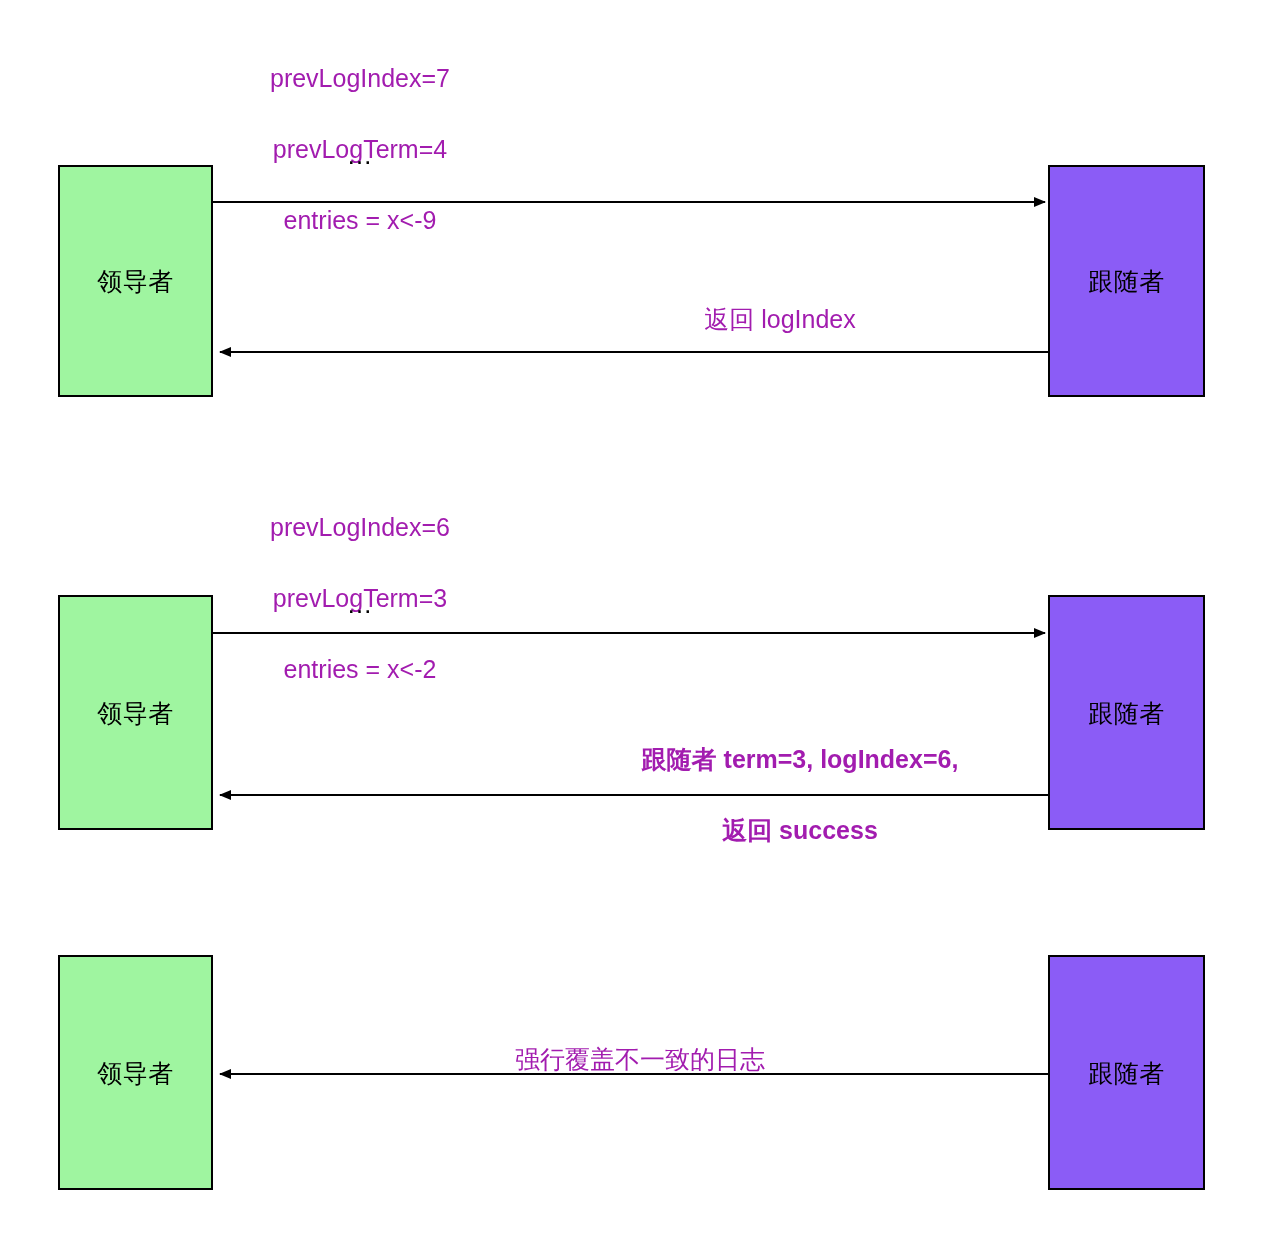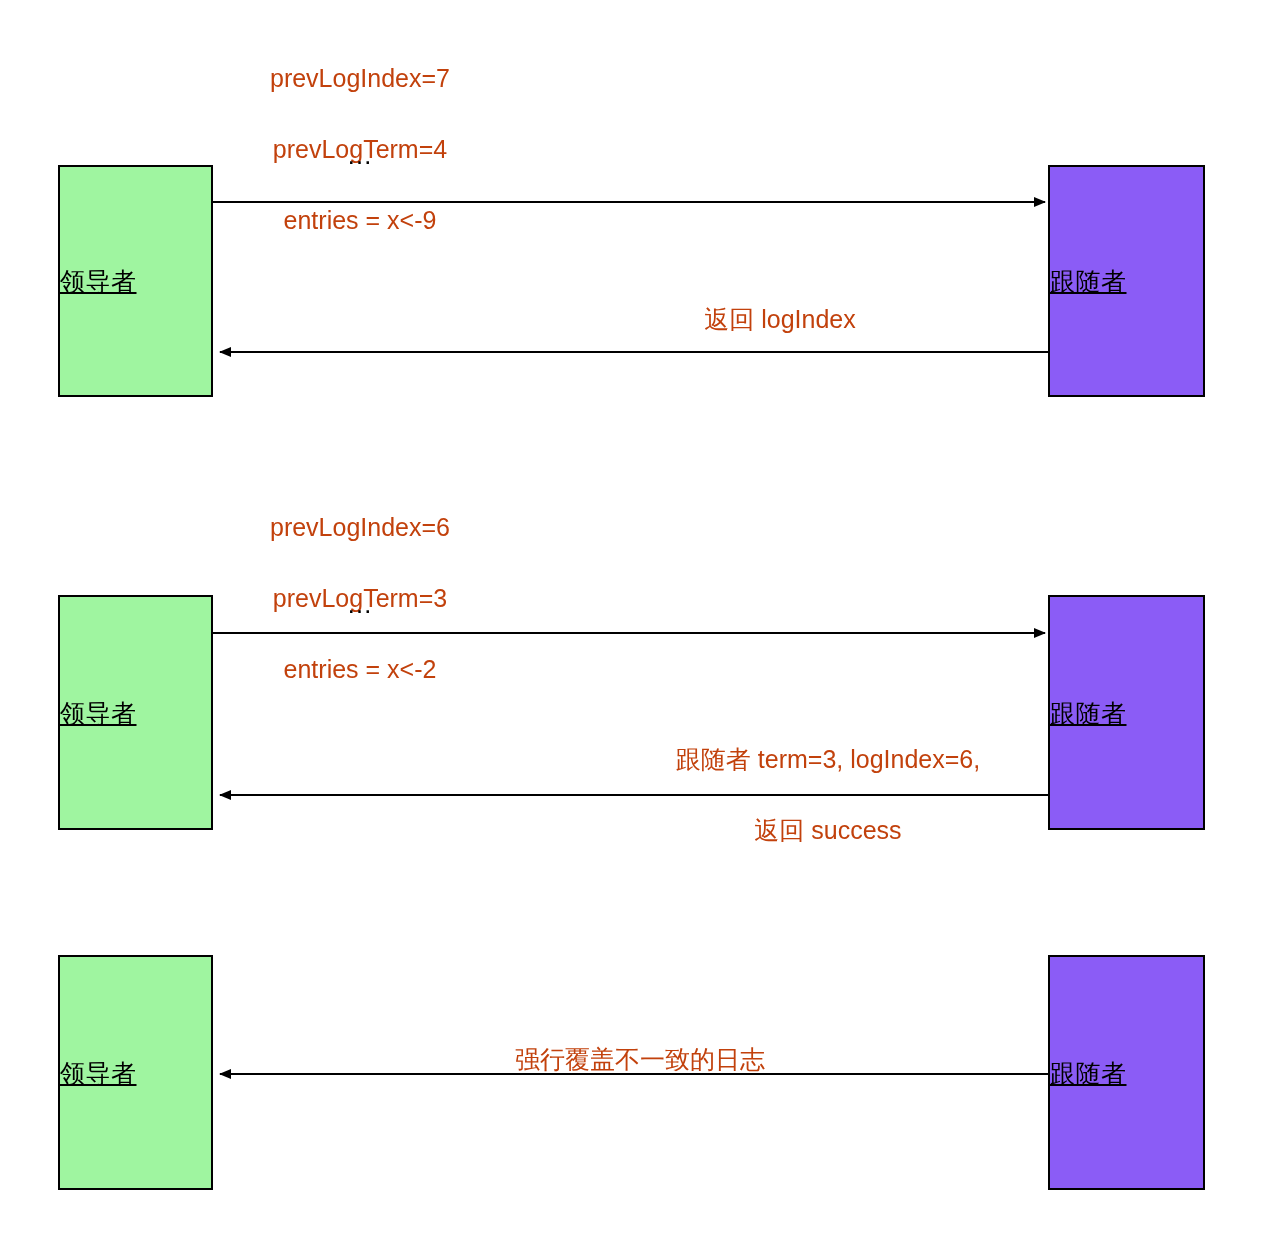--- a/index.html
+++ b/index.html
@@ -18,42 +18,42 @@
     height: 1236px;
     background: #ffffff;
     overflow: hidden;
   }
   .node {
     position: absolute;
     box-sizing: border-box;
     border: 2px solid #000000;
     display: flex;
     align-items: center;
+    justify-content: center;
     font-size: 25px;
     line-height: 1.2;
     letter-spacing: 0.5px;
-    text-decoration: underline;
   }
   .node.leader {
     background: #9ff5a0;
   }
   .node.follower {
     background: #8b5cf6;
   }
   .node-label {
     display: block;
     text-align: center;
   }
   .msg {
     position: absolute;
     text-align: center;
     font-size: 25px;
     line-height: 1.42;
     white-space: pre-line;
-    color: #c2410c;
+    color: #a21caf;
   }
   .msg.params {
     text-align: center;
   }
   .ellipsis {
     position: absolute;
     font-size: 26px;
     line-height: 1;
     text-align: center;
     color: #000000;
@@ -119,21 +119,21 @@
     <span class="node-label">跟随者</span>
   </div>
 
   <div class="msg params" style="left:215px; top:474px; width:290px;">
     <div>prevLogIndex=6</div>
     <div>prevLogTerm=3</div>
     <div>entries = x&lt;-2</div>
   </div>
   <div class="ellipsis" style="left:310px; top:591px; width:100px;">…</div>
 
-  <div class="msg" style="left:588px; top:706px; width:480px;">
+  <div class="msg" style="left:560px; top:706px; width:480px;font-weight:bold;">
     <div>跟随者 term=3, logIndex=6,</div>
     <div>返回 success</div>
   </div>
 
   <div class="node leader" style="left:58px; top:955px; width:155px; height:235px;">
     <span class="node-label">领导者</span>
   </div>
 
   <div class="node follower" style="left:1048px; top:955px; width:157px; height:235px;">
     <span class="node-label">跟随者</span>

